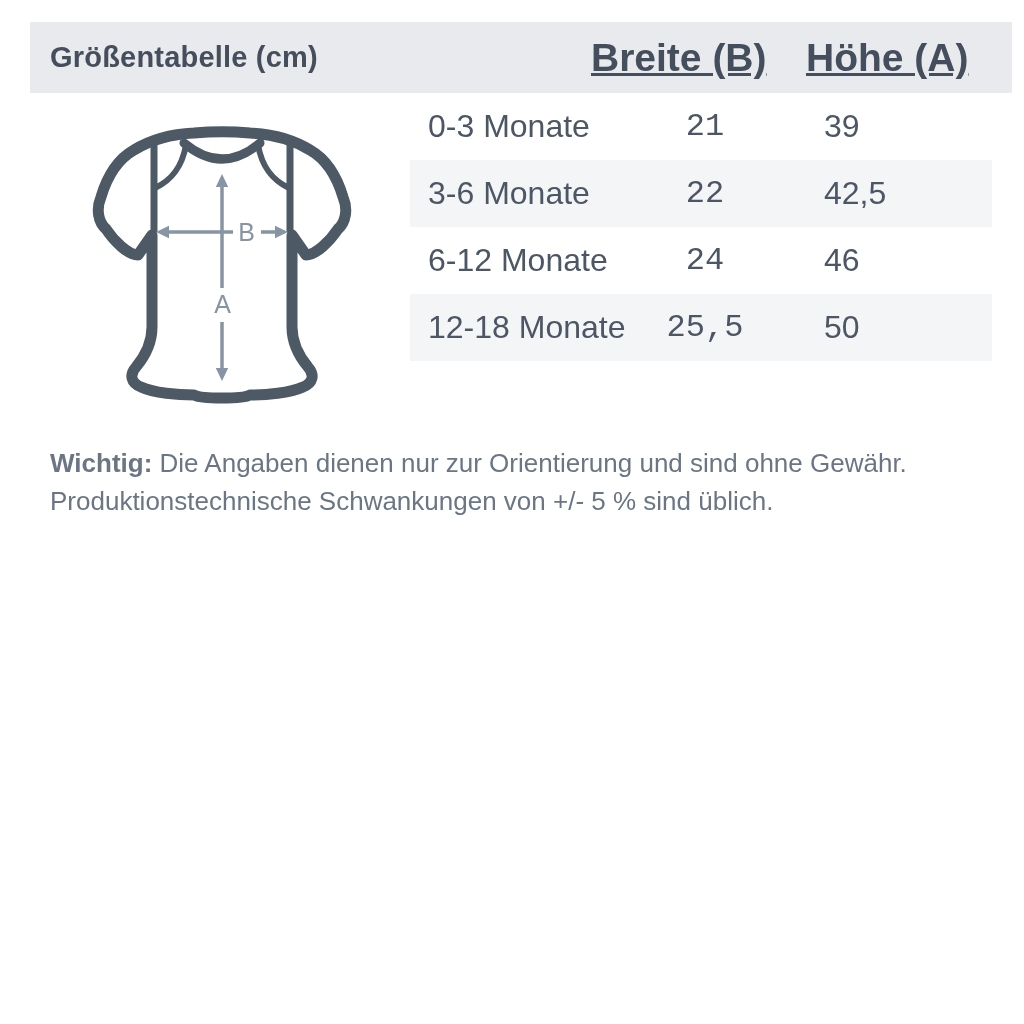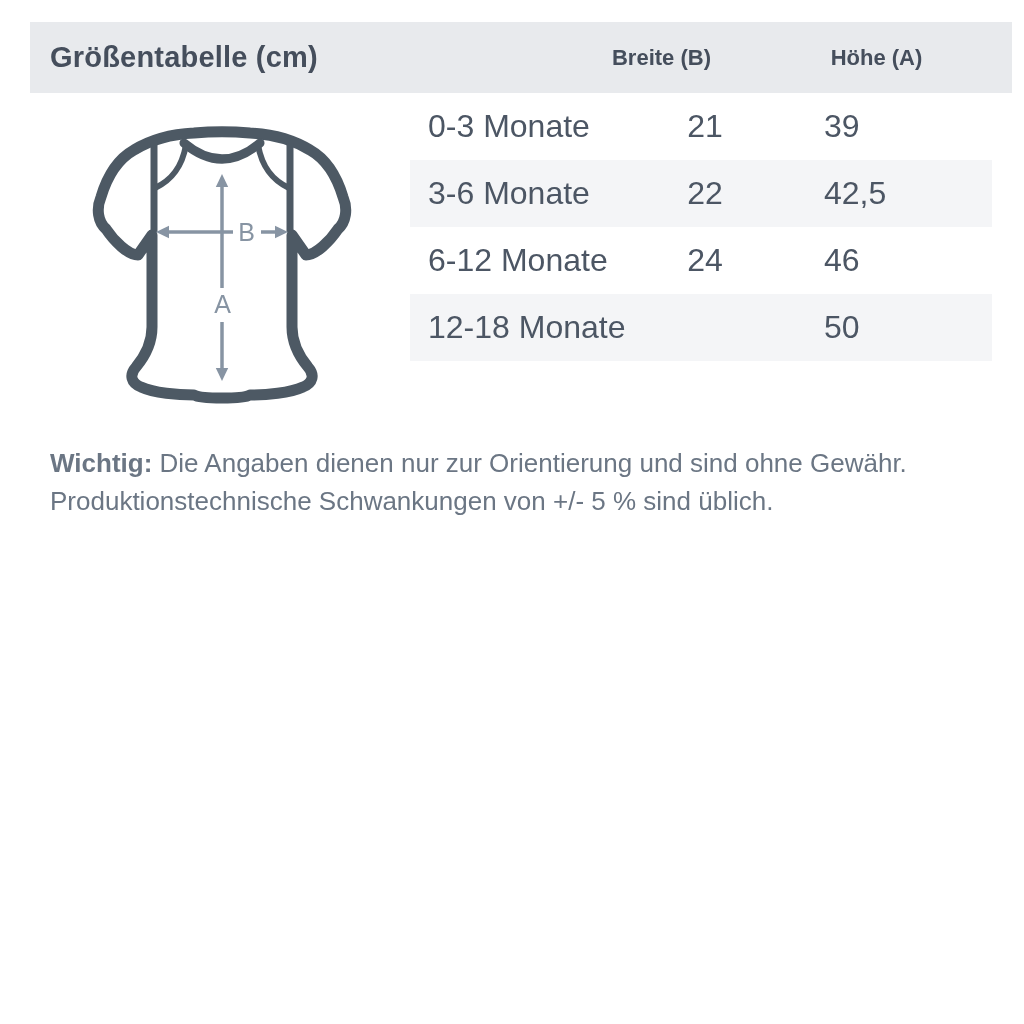--- a/index.html
+++ b/index.html
@@ -25,35 +25,36 @@
     background:var(--header-bg);
     padding-left:20px;
   }
   .size-title{
     position:absolute;left:20px;top:0;height:71px;line-height:71px;
     font-size:29px;font-weight:bold;color:var(--heading-text);letter-spacing:.2px;
     white-space:nowrap;
   }
   .col-head{
     position:absolute;top:0;height:71px;line-height:71px;width:141px;
-    text-align:center;font-size:22px;font-weight:bold;color:var(--heading-text);
+    text-align:center;font-size:39px;font-weight:bold;color:var(--heading-text);
     white-space:nowrap;
+    text-decoration:underline;
   }
   .col-head.breite{left:561px;}
   .col-head.hoehe{left:776px;}
   
   .rows{position:absolute;left:410px;top:93px;width:582px;}
   .row{position:relative;height:67px;}
   .row:nth-child(even){background:var(--row-alt-bg);}
   .row .cell{
     position:absolute;top:0;height:67px;line-height:67px;
     font-size:32px;color:var(--cell-text);white-space:nowrap;
   }
   .row .size{left:18px;}
-  .row .val-b{left:225px;width:140px;text-align:center;}
+  .row .val-b{left:225px;width:140px;text-align:center;font-family:Liberation Mono, monospace;}
   .row .val-a{left:414px;width:140px;}
   
   .diagram{position:absolute;left:92px;top:129px;width:260px;height:272px;}
   .diagram svg{display:block;overflow:visible;}
   .diagram text{
     font-family:"Liberation Sans","DejaVu Sans",sans-serif;
     font-size:25px;fill:var(--arrow);letter-spacing:1px;
   }
   
   .note{
@@ -87,20 +88,21 @@
     </div>
 
     <div class="row">
       <span class="cell size">6-12 Monate</span>
       <span class="cell val-b">24</span>
       <span class="cell val-a">46</span>
     </div>
 
     <div class="row">
       <span class="cell size">12-18 Monate</span>
+      <span class="cell val-b">25,5</span>
       <span class="cell val-a">50</span>
     </div>
   </div>
 
   <div class="diagram">
     <svg width="260" height="272" viewBox="0 0 260 272" xmlns="http://www.w3.org/2000/svg">
 
       <path d="M 14,100
            C 6,93 4,80 9,68
            C 15,48 26,30 42,21

